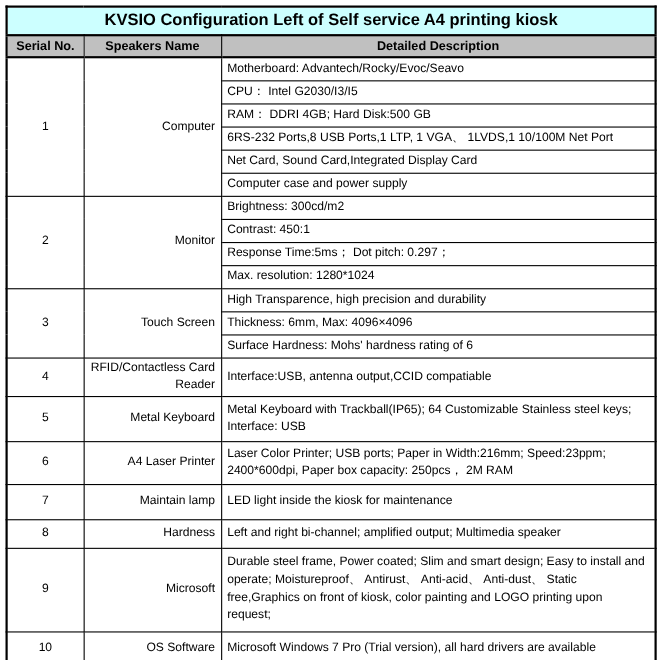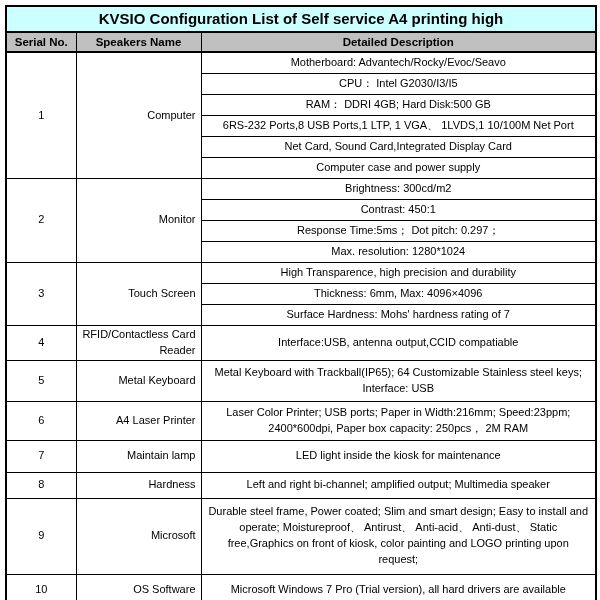--- a/index.html
+++ b/index.html
@@ -39,21 +39,21 @@
   }
   tr.header-row td {
     background: #c0c0c0;
     font-weight: bold;
     font-size: 11.5px;
     text-align: center;
     border-bottom: 2px solid #000;
   }
   td.serial { text-align: center; }
   td.comp   { text-align: right; }
-  td.desc   { text-align: center; }
+  td.desc   { text-align: left; }
   tr.h-title { height: 24px; }
   tr.h-head  { height: 19px; margin-left: 29px; }
   tr.h21 { height: 21px; }
   tr.h34 { height: 34px; }
   tr.h41 { height: 41px; }
   tr.h39 { height: 39px; }
   tr.h32 { height: 32px; }
   tr.h26 { height: 26px; }
   tr.h76 { height: 76px; }
   tr.h27 { height: 31px; }
@@ -63,21 +63,21 @@
 
 <table class="config">
   <colgroup>
     <col class="c-serial">
     <col class="c-comp">
     <col class="c-desc">
   </colgroup>
 
   <tbody>
       <tr class="h-title">
-    <td colspan="3" class="title-cell">KVSIO Configuration List of Self service A4 printing high</td>
+    <td colspan="3" class="title-cell">KVSIO Configuration Left of Self service A4 printing kiosk</td>
   </tr>
 
   <tr class="header-row h-head">
     <td>Serial No.</td>
     <td>Speakers Name</td>
     <td>Detailed Description</td>
   </tr>
 
   <tr class="h21">
     <td class="serial" rowspan="6">1</td>
@@ -117,21 +117,21 @@
 
   <tr class="h21">
     <td class="serial" rowspan="3">3</td>
     <td class="comp" rowspan="3">Touch Screen</td>
     <td class="desc">High Transparence, high precision and durability</td>
   </tr>
   <tr class="h21">
     <td class="desc">Thickness: 6mm, Max: 4096×4096</td>
   </tr>
   <tr class="h21">
-    <td class="desc">Surface Hardness: Mohs' hardness rating of 7</td>
+    <td class="desc">Surface Hardness: Mohs' hardness rating of 6</td>
   </tr>
 
   <tr class="h34">
     <td class="serial">4</td>
     <td class="comp">RFID/Contactless Card Reader</td>
     <td class="desc">Interface:USB, antenna output,CCID compatiable</td>
   </tr>
 
   <tr class="h41">
     <td class="serial">5</td>

